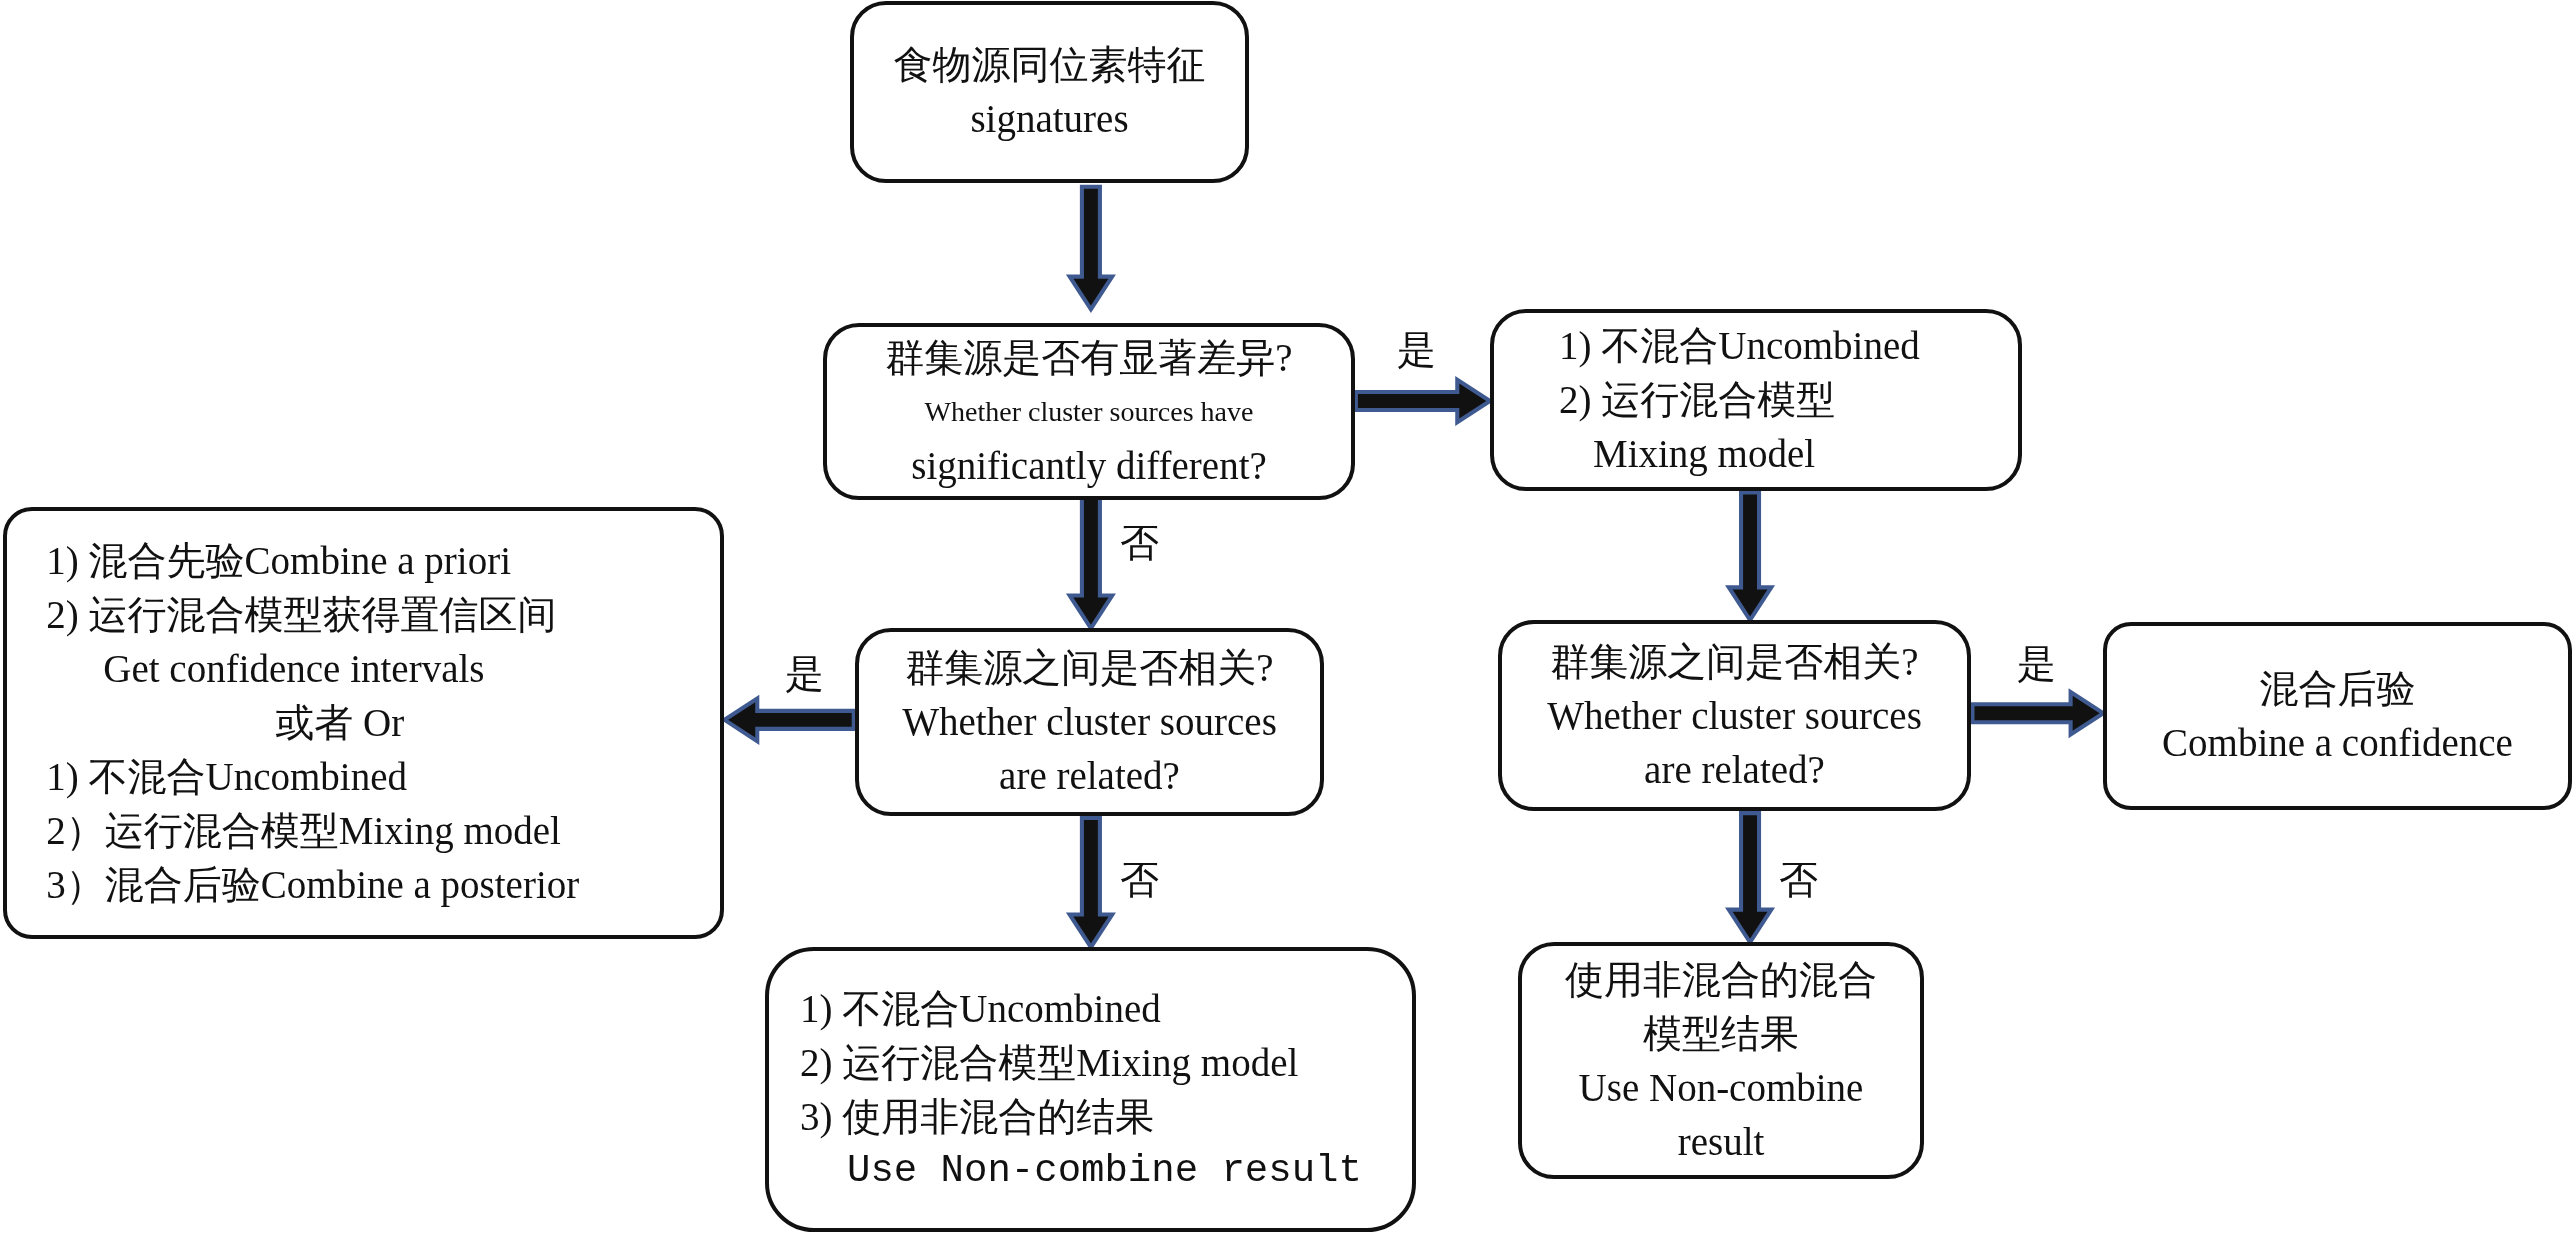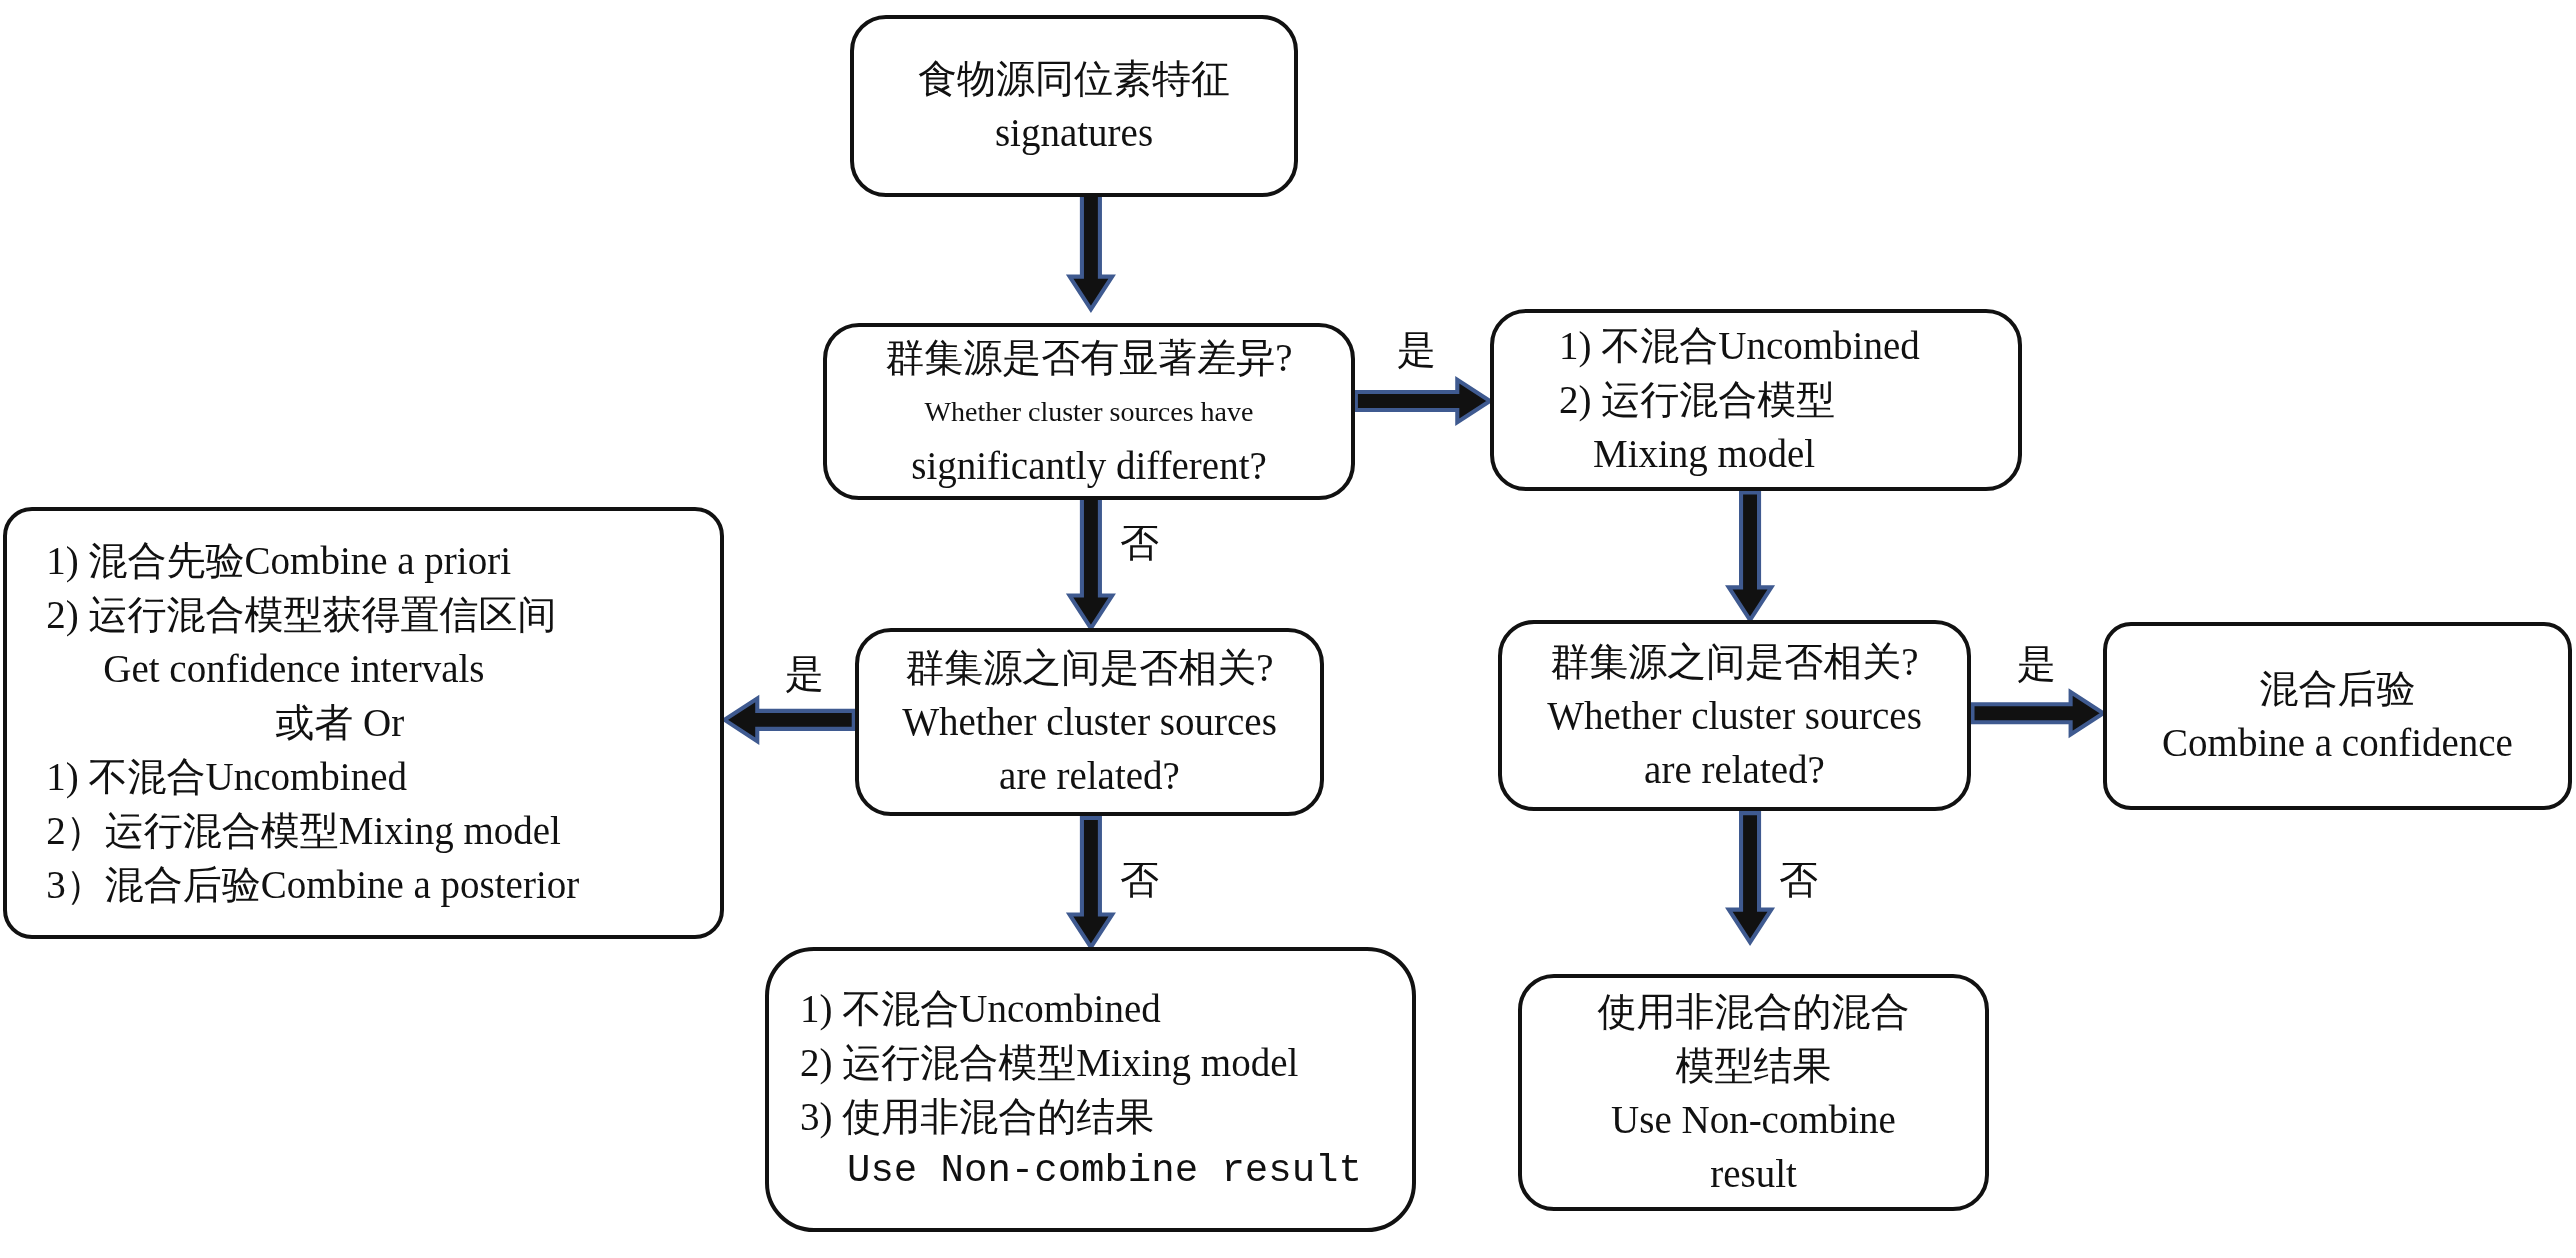--- a/index.html
+++ b/index.html
@@ -22,21 +22,21 @@
       <polygon points="1658.0,501.0 1782.0,501.0 1782.0,516.0 1822.0,490.0 1782.0,464.0 1782.0,479.0 1658.0,479.0" fill="#111111" stroke="#3f5a90" stroke-width="5" stroke-linejoin="miter"></polygon>
       <polygon points="1323.0,604.0 1323.0,728.0 1308.0,728.0 1334.0,768.0 1360.0,728.0 1345.0,728.0 1345.0,604.0" fill="#111111" stroke="#3f5a90" stroke-width="5" stroke-linejoin="miter"></polygon>
       <polygon points="1044.0,869.0 926.0,869.0 926.0,854.0 886.0,880.0 926.0,906.0 926.0,891.0 1044.0,891.0" fill="#111111" stroke="#3f5a90" stroke-width="5" stroke-linejoin="miter"></polygon>
       <polygon points="1323.0,1000.0 1323.0,1118.0 1308.0,1118.0 1334.0,1158.0 1360.0,1118.0 1345.0,1118.0 1345.0,1000.0" fill="#111111" stroke="#3f5a90" stroke-width="5" stroke-linejoin="miter"></polygon>
       <polygon points="2129.0,602.0 2129.0,718.0 2114.0,718.0 2140.0,758.0 2166.0,718.0 2151.0,718.0 2151.0,602.0" fill="#111111" stroke="#3f5a90" stroke-width="5" stroke-linejoin="miter"></polygon>
       <polygon points="2412.0,883.0 2532.0,883.0 2532.0,898.0 2572.0,872.0 2532.0,846.0 2532.0,861.0 2412.0,861.0" fill="#111111" stroke="#3f5a90" stroke-width="5" stroke-linejoin="miter"></polygon>
       <polygon points="2129.0,994.0 2129.0,1112.0 2114.0,1112.0 2140.0,1152.0 2166.0,1112.0 2151.0,1112.0 2151.0,994.0" fill="#111111" stroke="#3f5a90" stroke-width="5" stroke-linejoin="miter"></polygon>
     </g>
 </svg>
 
-<div class="box center" style="left:850px; top:15px; width:448px; height:182px;">
+<div class="box center" style="left:850px; top:1px; width:399px; height:182px;">
   <span class="line">食物源同位素特征</span>
   <span class="line">signatures</span>
 </div>
 
 <div class="box center" style="left:823px; top:323px; width:532px; height:177px;">
   <span class="line">群集源是否有显著差异?</span>
   <span class="line" style="font-size:28px;">Whether cluster sources have</span>
   <span class="line">significantly different?</span>
 </div>
 
@@ -73,21 +73,21 @@
   <span class="line">群集源之间是否相关?</span>
   <span class="line">Whether cluster sources</span>
   <span class="line">are related?</span>
 </div>
 
 <div class="box center" style="left:2103px; top:622px; width:469px; height:188px;border-radius:28px;">
   <span class="line">混合后验</span>
   <span class="line">Combine a confidence</span>
 </div>
 
-<div class="box center" style="left:1518px; top:942px; width:471px; height:237px;margin-top:32px;">
+<div class="box center" style="left:1518px; top:942px; width:406px; height:237px;">
   <span class="line">使用非混合的混合</span>
   <span class="line">模型结果</span>
   <span class="line">Use Non-combine</span>
   <span class="line">result</span>
 </div>
 
 <span class="lbl" style="left:1397px; top:330px;">是</span>
 <span class="lbl" style="left:1120px; top:523px;">否</span>
 <span class="lbl" style="left:785px; top:654px;">是</span>
 <span class="lbl" style="left:1120px; top:860px;">否</span>

